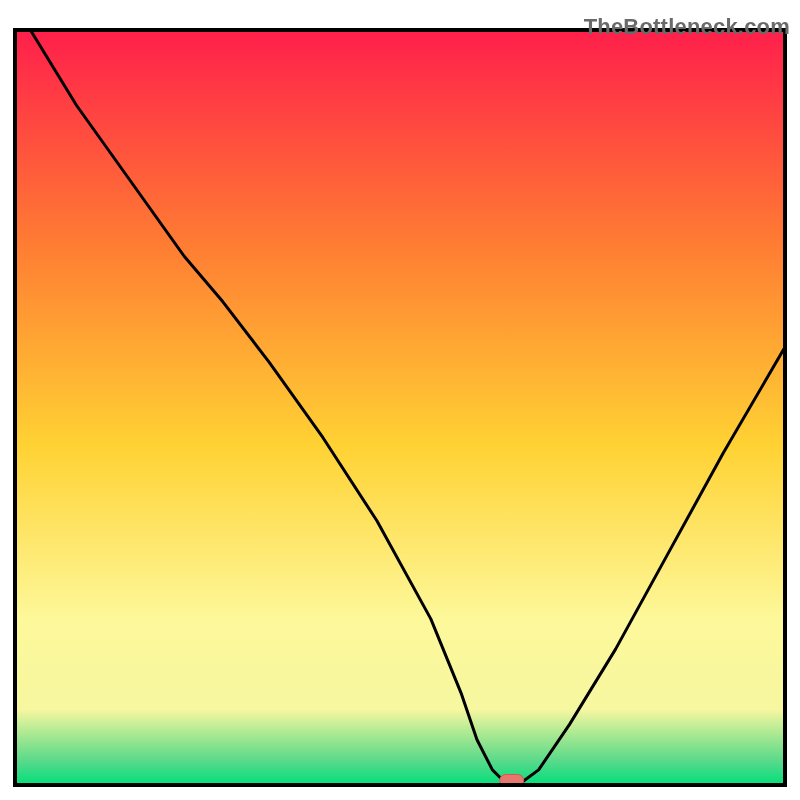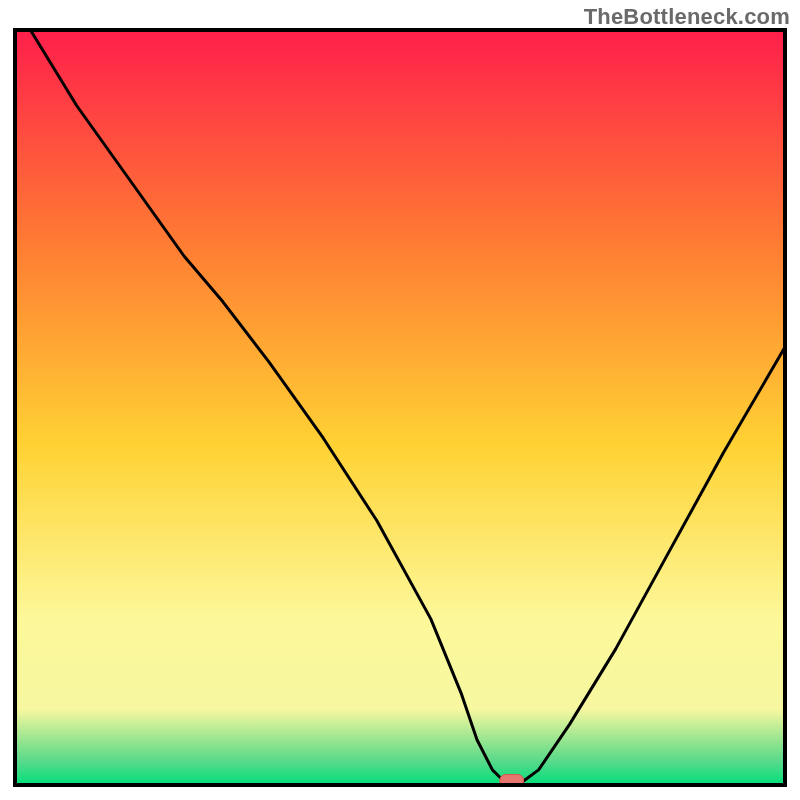--- a/index.html
+++ b/index.html
@@ -11,21 +11,21 @@
     background: #ffffff;
     font-family: Arial, Helvetica, sans-serif;
   }
   .stage {
     position: relative;
     width: 800px;
     height: 800px;
   }
   .watermark {
     position: absolute;
-    top: 4px;
+    top: 14px;
     right: 10px;
     font-size: 22px;
     font-weight: 600;
     color: #6a6a6a;
     letter-spacing: 0.2px;
     user-select: none;
   }
   svg {
     display: block;
   }

